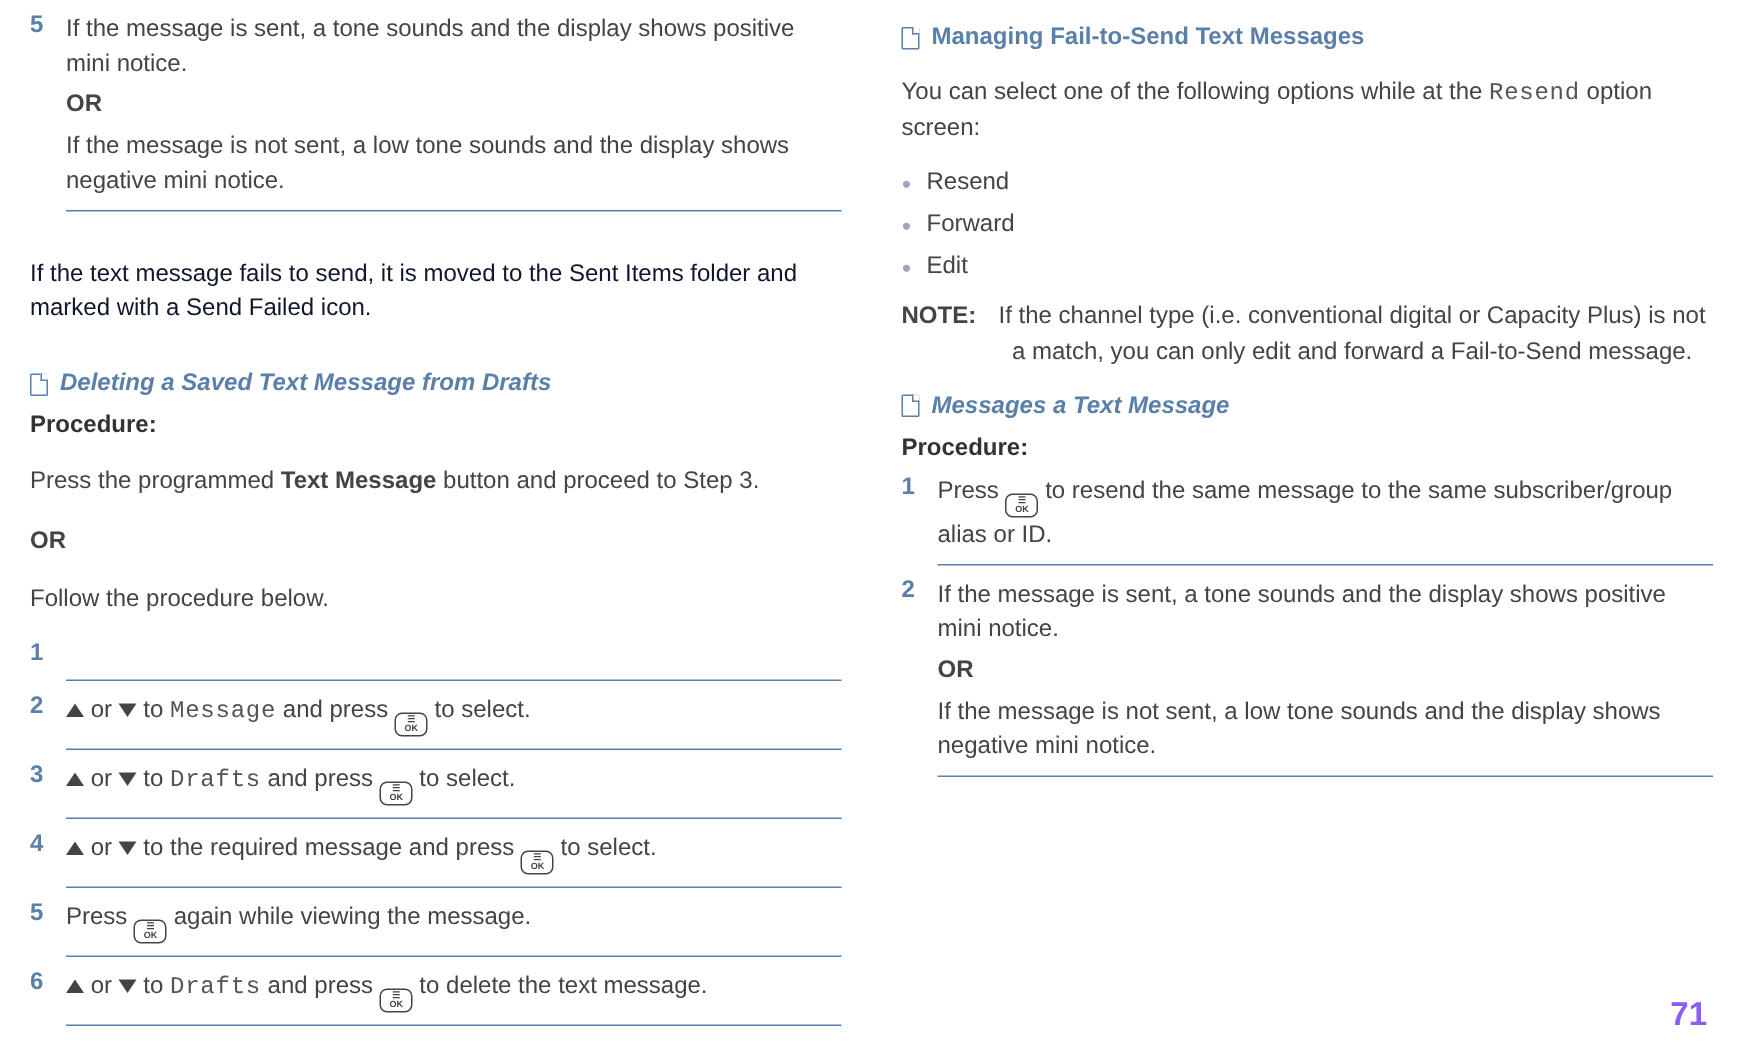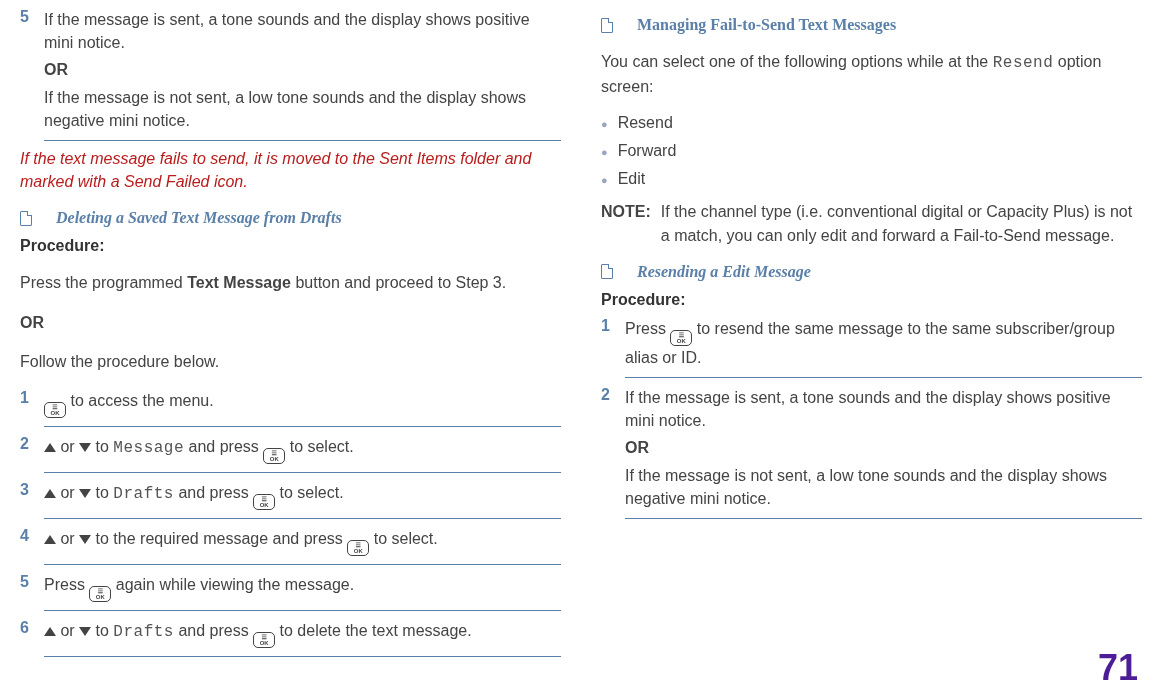--- a/index.html
+++ b/index.html
@@ -38,31 +38,29 @@
   }
   .step-sub {
     margin-top: 4px;
   }
   .hr {
     border: none;
     border-top: 1px solid #5a7fa8;
     margin: 6px 0 6px 24px;
   }
   .italic-note {
-    font-style: italic;
-    color: #b91c1c;
-    margin: 6px 0;
+    color: #0f172a;
+    margin: 30px 0;
     line-height: 1.45;
   }
   .section-heading {
     display: flex;
     align-items: center;
-    gap: 24px;
+    gap: 8px;
     margin: 16px 0 10px 0;
-    font-family: Liberation Serif, serif;
   }
   .doc-icon {
     width: 10px;
     height: 13px;
     border: 1.3px solid #5a7fa8;
     border-radius: 1px;
     flex-shrink: 0;
     position: relative;
   }
   .doc-icon::after {
@@ -107,20 +105,21 @@
     color: #98a7bf;
     font-size: 11px;
     line-height: 20px;
   }
   .note-row {
     display: flex;
     gap: 10px;
     margin: 10px 0 14px 0;
     color: #444;
     line-height: 1.45;
+    text-align: center;
   }
   .note-label {
     font-weight: bold;
     flex-shrink: 0;
   }
   .mono {
     font-family: "Courier New", monospace;
     letter-spacing: 0.5px;
     color: #555;
   }
@@ -160,22 +159,22 @@
     width: 0; height: 0;
     border-left: 6px solid transparent;
     border-right: 6px solid transparent;
     border-top: 9px solid #444;
     vertical-align: 0px;
   }
   .page-num {
     position: absolute;
     bottom: 8px;
     right: 24px;
-    color: #4c1d95;
-    font-size: 36px;
+    color: #8b5cf6;
+    font-size: 22px;
     font-weight: bold;
   }
   .page-wrap {
     position: relative;
     width: 1162px;
     height: 697px;
   }
 </style>
 </head>
 <body>
@@ -204,26 +203,20 @@
 
     <div class="proc-label">Procedure:</div>
     <div class="body-text">
       <span>Press the programmed </span><b>Text Message</b><span> button and proceed to Step 3.</span>
     </div>
     <div class="body-text"><b>OR</b></div>
     <div class="body-text">Follow the procedure below.</div>
 
     <div class="step">
       <div class="step-num">1</div>
-      <div class="step-body">
-        <span class="key ok-key">
-              <span>☰</span>
-              <span>OK</span>
-            </span><span> to access the menu.</span>
-      </div>
     </div>
     <hr class="hr">
 
     <div class="step">
       <div class="step-num">2</div>
       <div class="step-body">
         <span class="tri-up"></span><span> or </span><span class="tri-down"></span><span> to </span><span class="mono">Message</span><span> and press </span><span class="key ok-key">
               <span>☰</span>
               <span>OK</span>
             </span><span> to select.</span>
@@ -303,21 +296,21 @@
           </div>
     </div>
 
     <div class="note-row">
       <div class="note-label">NOTE:</div>
       <div>If the channel type (i.e. conventional digital or Capacity Plus) is not a match, you can only edit and forward a Fail-to-Send message.</div>
     </div>
 
     <div class="section-heading">
       <span class="doc-icon"></span>
-      <span class="title">Resending a Edit Message</span>
+      <span class="title">Messages a Text Message</span>
     </div>
 
     <div class="proc-label">Procedure:</div>
 
     <div class="step">
       <div class="step-num">1</div>
       <div class="step-body">
         <span>Press </span><span class="key ok-key">
               <span>☰</span>
               <span>OK</span>

